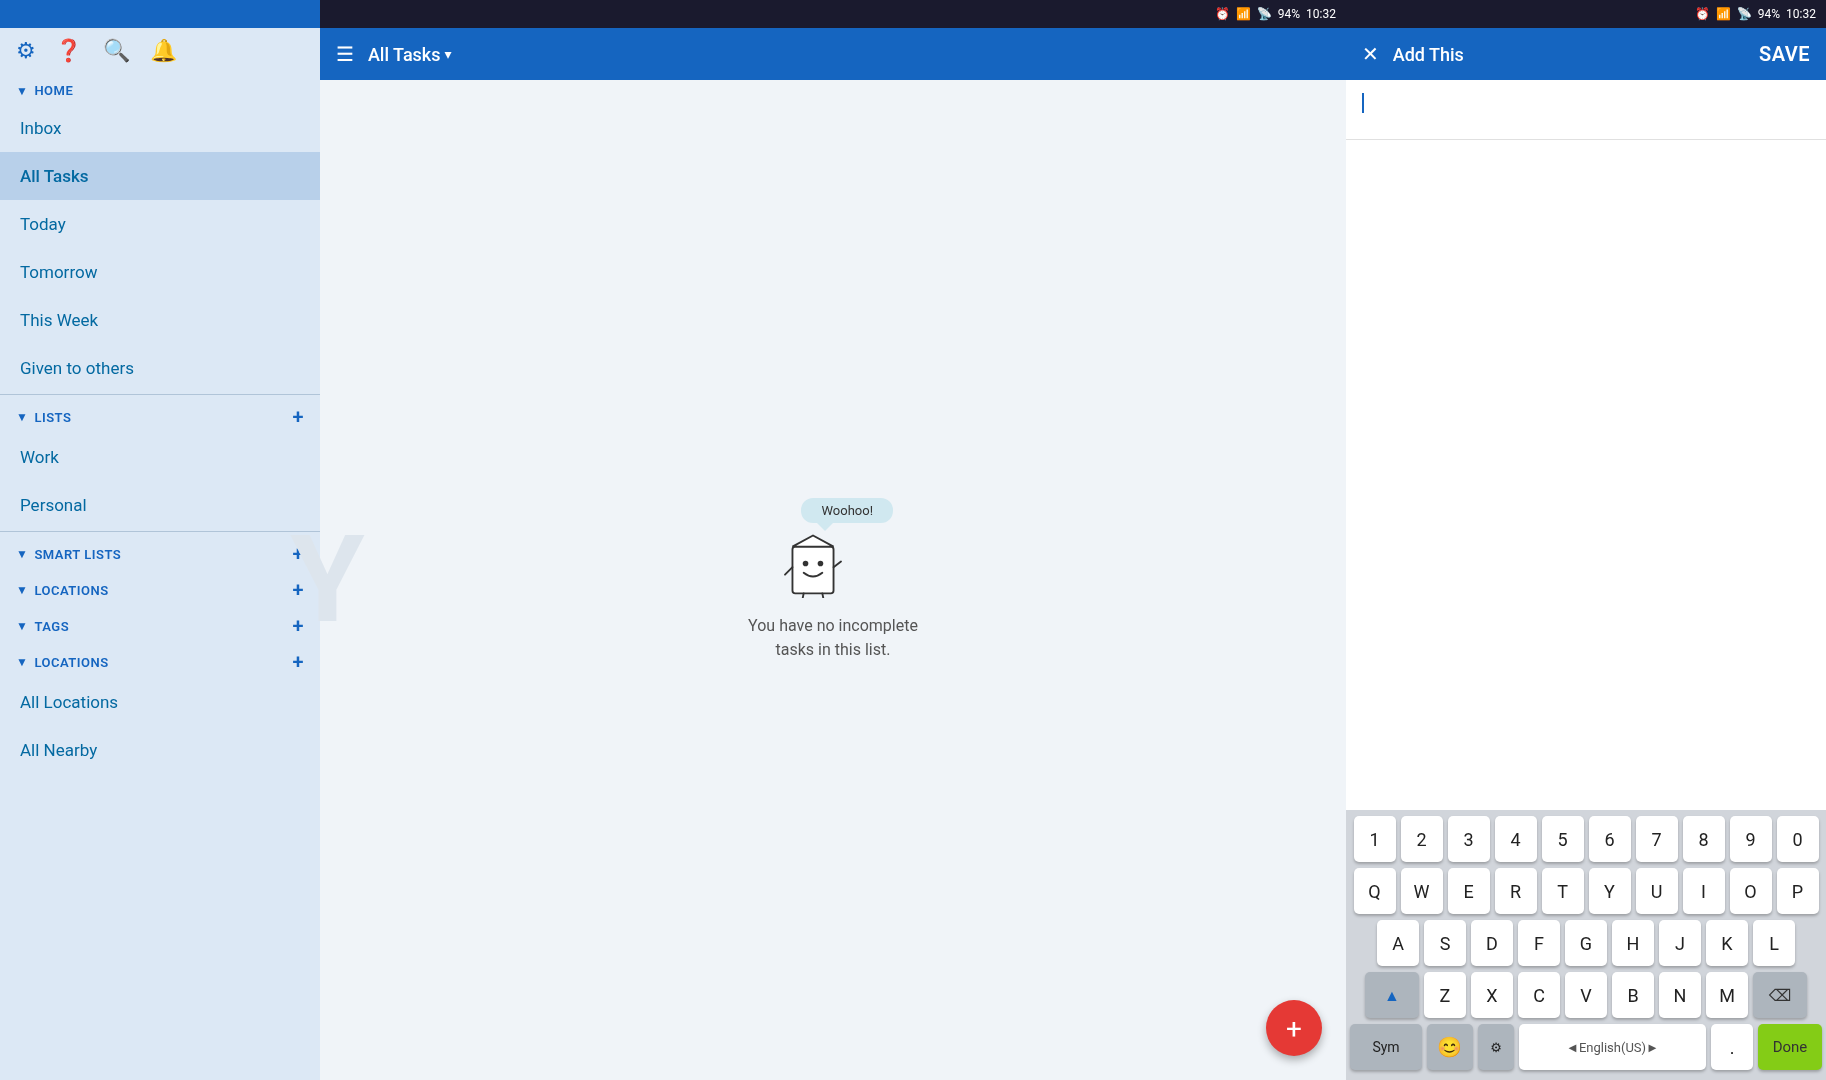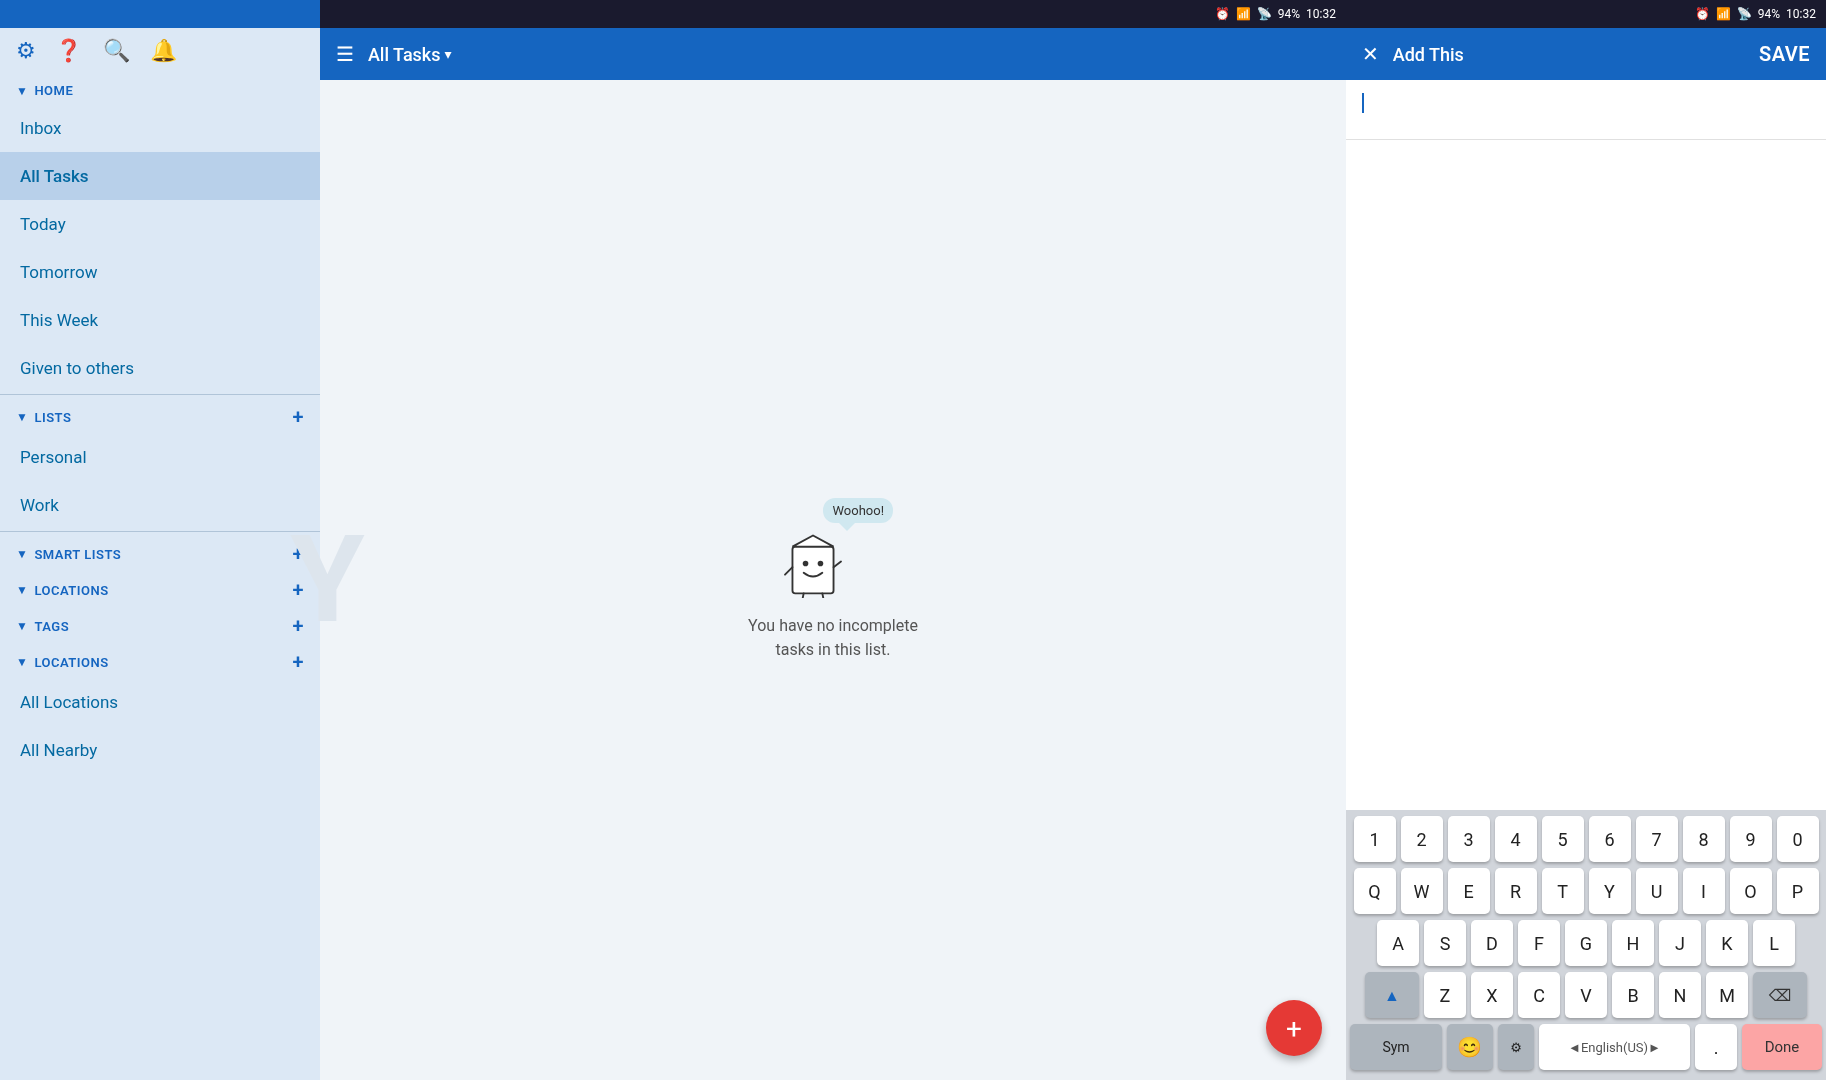--- a/index.html
+++ b/index.html
@@ -148,21 +148,21 @@
       position: absolute;
       bottom: 0;
       left: 10px;
     }
     .speech-bubble {
       position: absolute;
       top: 0;
       right: 0;
       background: #d0e8f0;
       border-radius: 12px;
-      padding: 5px 9px;
+      padding: 5px 20px;
       font-size: 13px;
       color: #333;
       white-space: nowrap;
     }
     .speech-bubble::after {
       content: '';
       position: absolute;
       bottom: -8px;
       left: 16px;
       border: 8px solid transparent;
@@ -280,26 +280,26 @@
       color: #222;
       cursor: pointer;
       box-shadow: 0 2px 3px rgba(0,0,0,0.25);
       user-select: none;
       height: 46px;
     }
     .key-num { width: 42px; }
     .key-letter { width: 42px; }
     .key-shift { width: 54px; background: #adb5bd; color: #333; font-size: 16px; }
     .key-delete { width: 54px; background: #adb5bd; color: #333; font-size: 16px; }
-    .key-sym { width: 92px; background: #adb5bd; font-size: 14px; }
+    .key-sym { width: 72px; background: #adb5bd; font-size: 14px; }
     .key-emoji { width: 46px; background: #adb5bd; font-size: 20px; }
     .key-gear { width: 36px; background: #adb5bd; font-size: 14px; }
     .key-space { flex: 1; max-width: 220px; font-size: 13px; color: #555; }
     .key-period { width: 42px; }
-    .key-done { width: 80px; background: #fca5a5; font-size: 15px; color: #333; }
+    .key-done { width: 64px; background: #84cc16; font-size: 15px; color: #333; }
 
     
     .divider {
       height: 1px;
       background: #b0c4d8;
       margin: 2px 0;
     }
   </style>
 </head>
 <body>
@@ -346,22 +346,22 @@
     <div class="nav-item">This Week</div>
     <div class="nav-item">Given to others</div>
 
     <div class="divider"></div>
 
     <div class="section-header">
       <span class="chevron">▼</span>
       <span>LISTS</span>
       <span class="add-btn">+</span>
     </div>
+    <div class="nav-item">Work</div>
     <div class="nav-item">Personal</div>
-    <div class="nav-item">Work</div>
 
     <div class="divider"></div>
 
     <div class="section-header">
       <span class="chevron">▼</span>
       <span>SMART LISTS</span>
       <span class="add-btn">+</span>
     </div>
 
     <div class="section-header">

